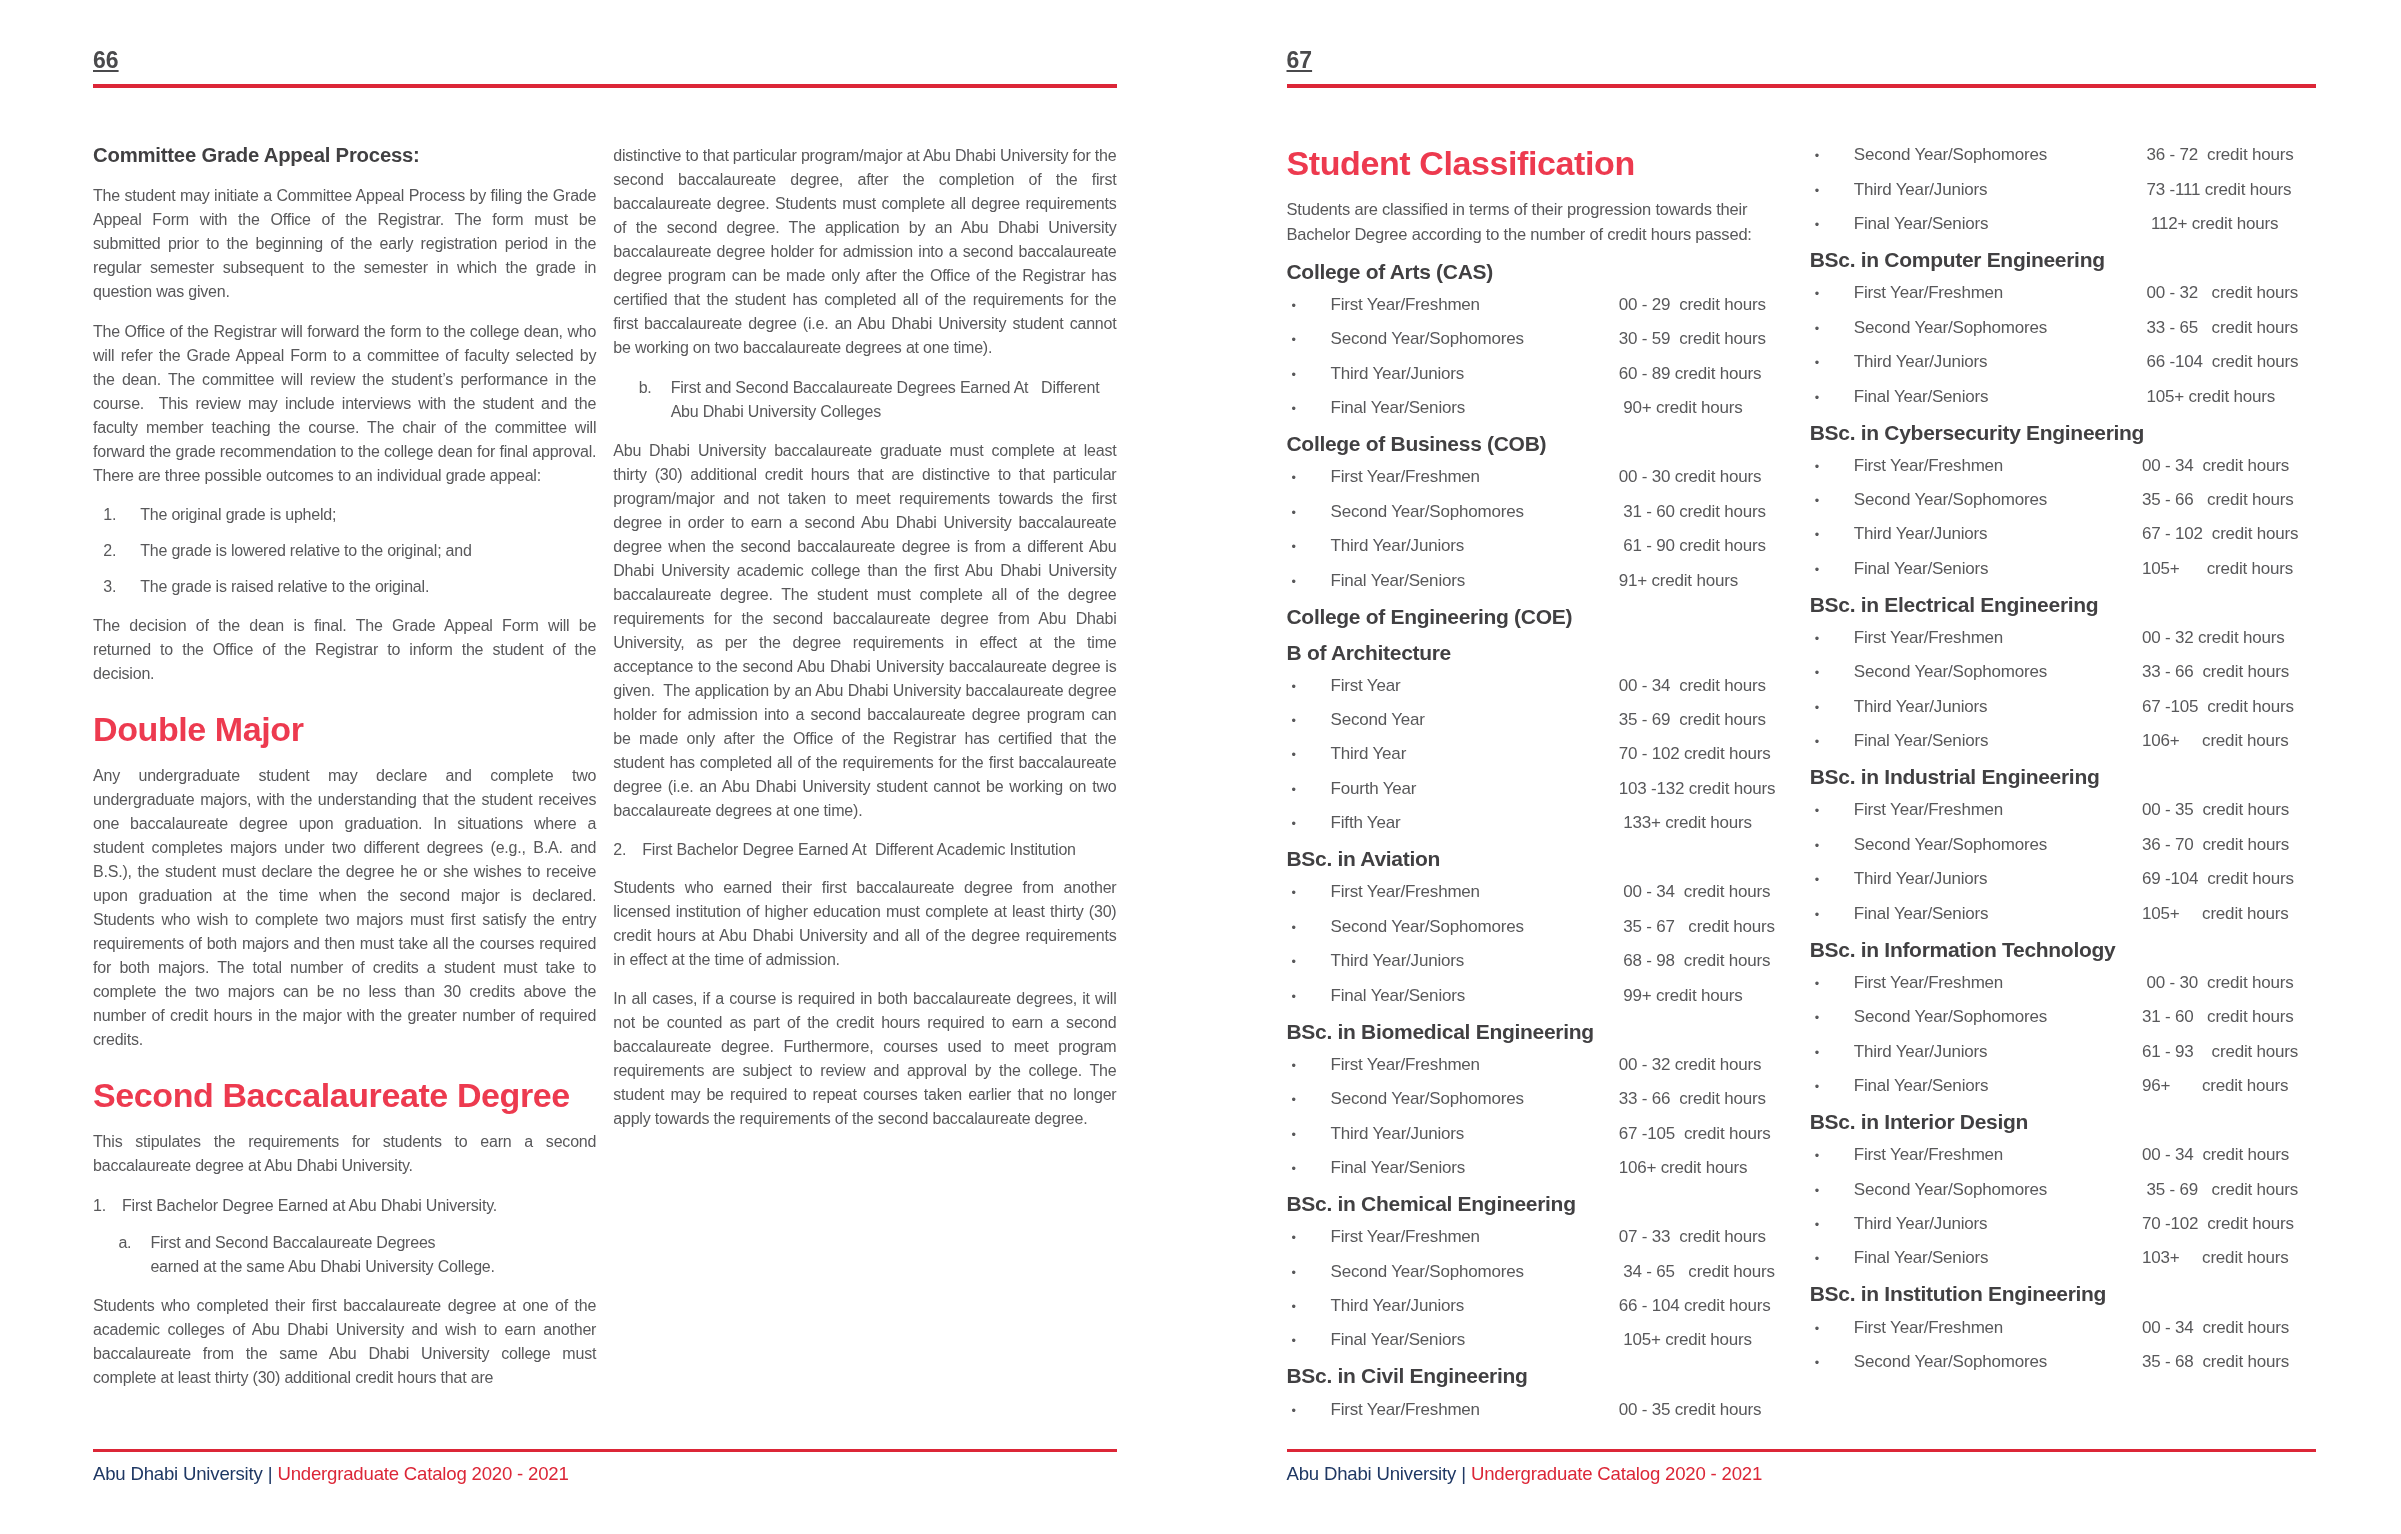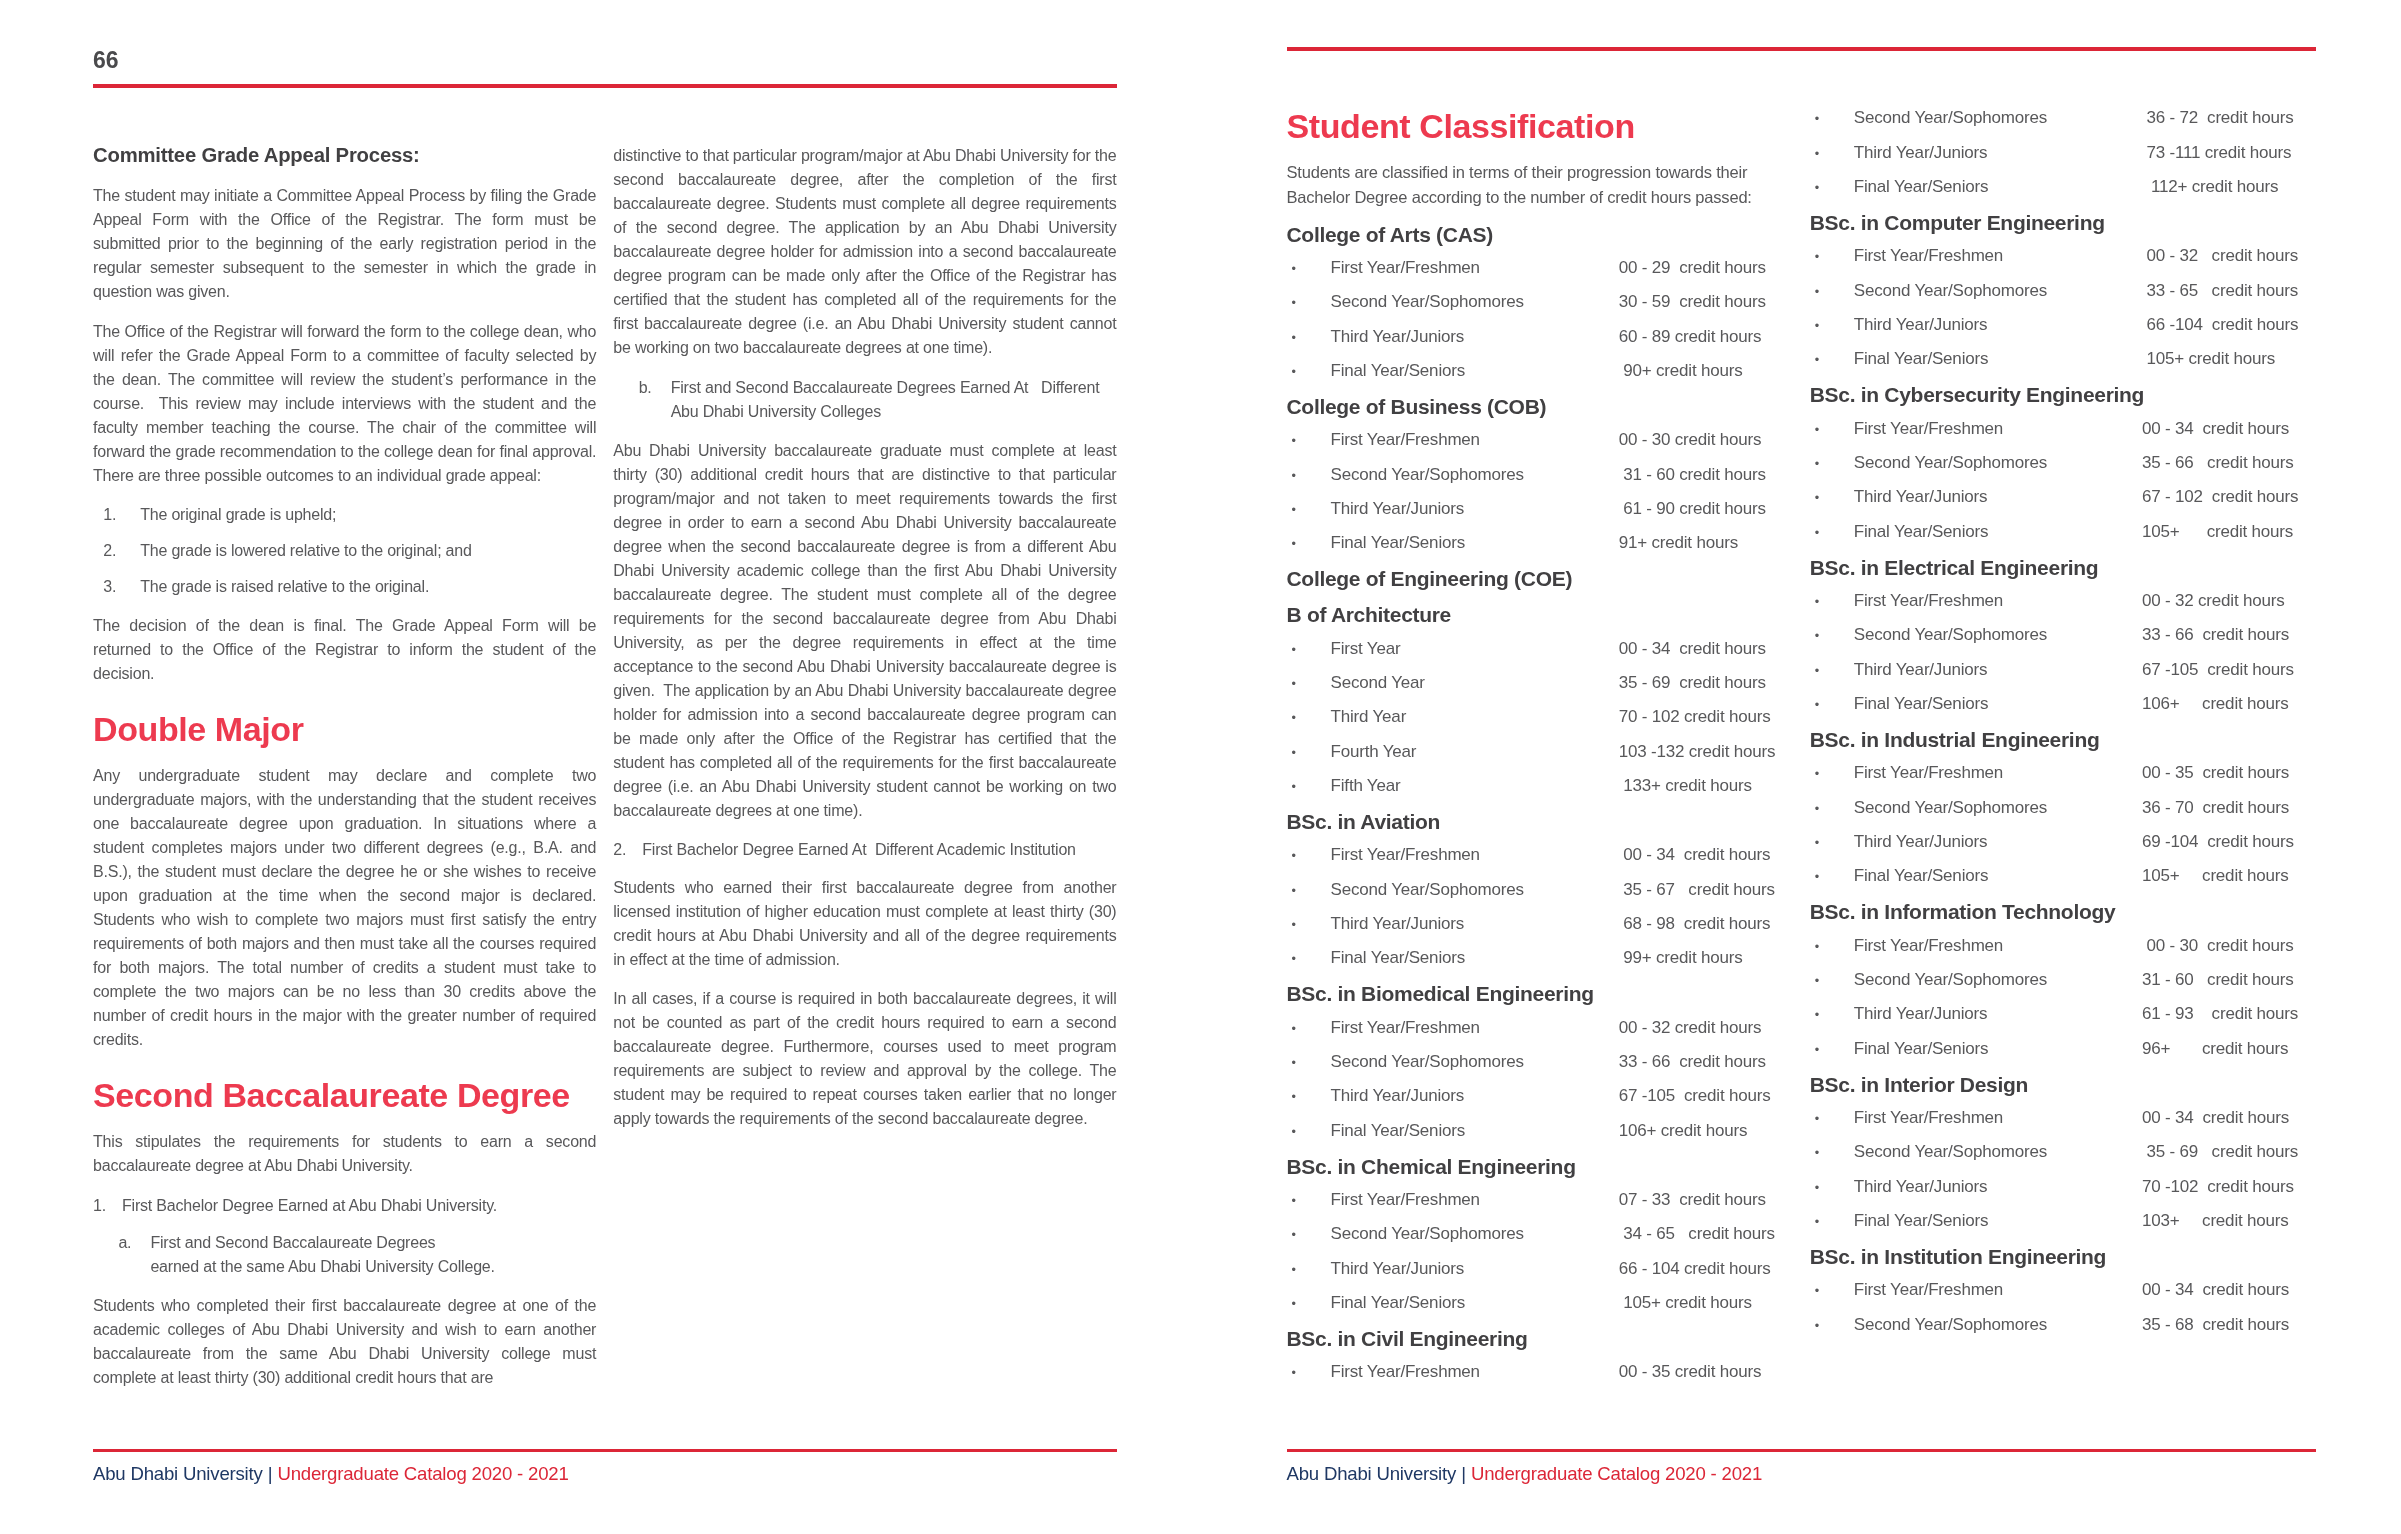--- a/index.html
+++ b/index.html
@@ -18,20 +18,21 @@
     overflow:hidden;
   }
   .spread{display:flex;width:2401px;height:1535px;}
   .page{position:relative;width:50%;height:100%;box-sizing:border-box;}
   .page-66{padding:47px 84px 0 93px;}
   .page-67{padding:47px 85px 0 86px;}
 
   .page-num{
     font-size:23px;font-weight:bold;color:#4A4A4C;letter-spacing:0;
     margin-bottom:10.2px;
+    text-decoration:underline;
   }
   .head-rule{height:4.2px;background:var(--rule);margin-bottom:0;}
 
   .content{display:flex;gap:17px;margin-top:56px;}
   .col{flex:1;min-width:0;}
 
   
   .subhead{
     font-size:20.3px;font-weight:bold;color:var(--dark);
     margin:0 0 17px 0;
@@ -152,20 +153,21 @@
 
     <div class="footer">
       <div class="foot-rule"></div>
       <div class="foot-text">
         <span class="uni">Abu Dhabi University</span><span class="sep">|</span><span class="cat">Undergraduate Catalog 2020 - 2021</span>
       </div>
     </div>
   </section>
 
   <section class="page page-67">
+    <div class="page-num">67</div>
     <div class="head-rule"></div>
 
     <div class="content">
       <div class="col" id="class-col-1">
         <h2 class="h1red title">Student Classification</h2>
         <p class="intro">Students are classified in terms of their progression towards their Bachelor Degree according to the number of credit hours passed:</p>
 
       <div class="block">
             <h3>College of Arts (CAS)</h3>
             <div class="rows">

